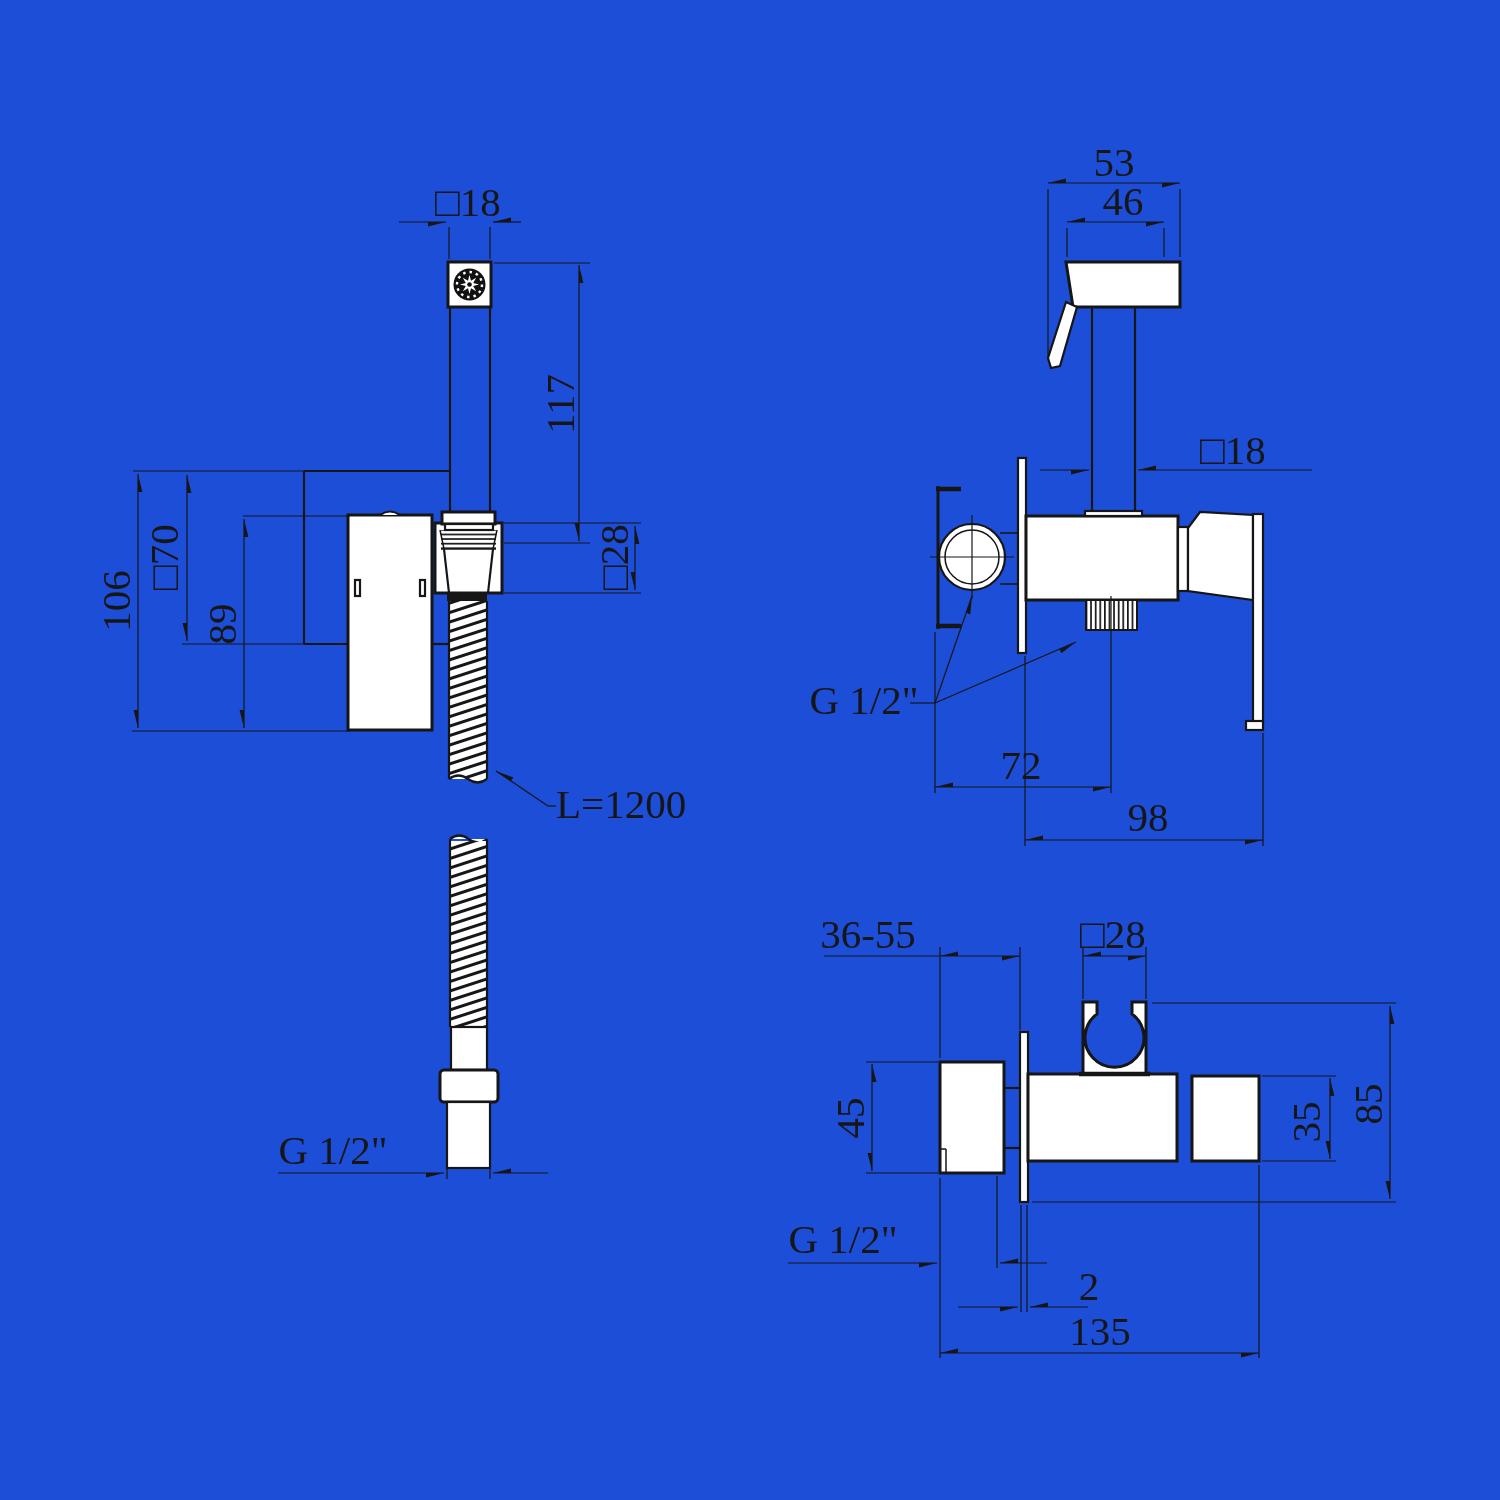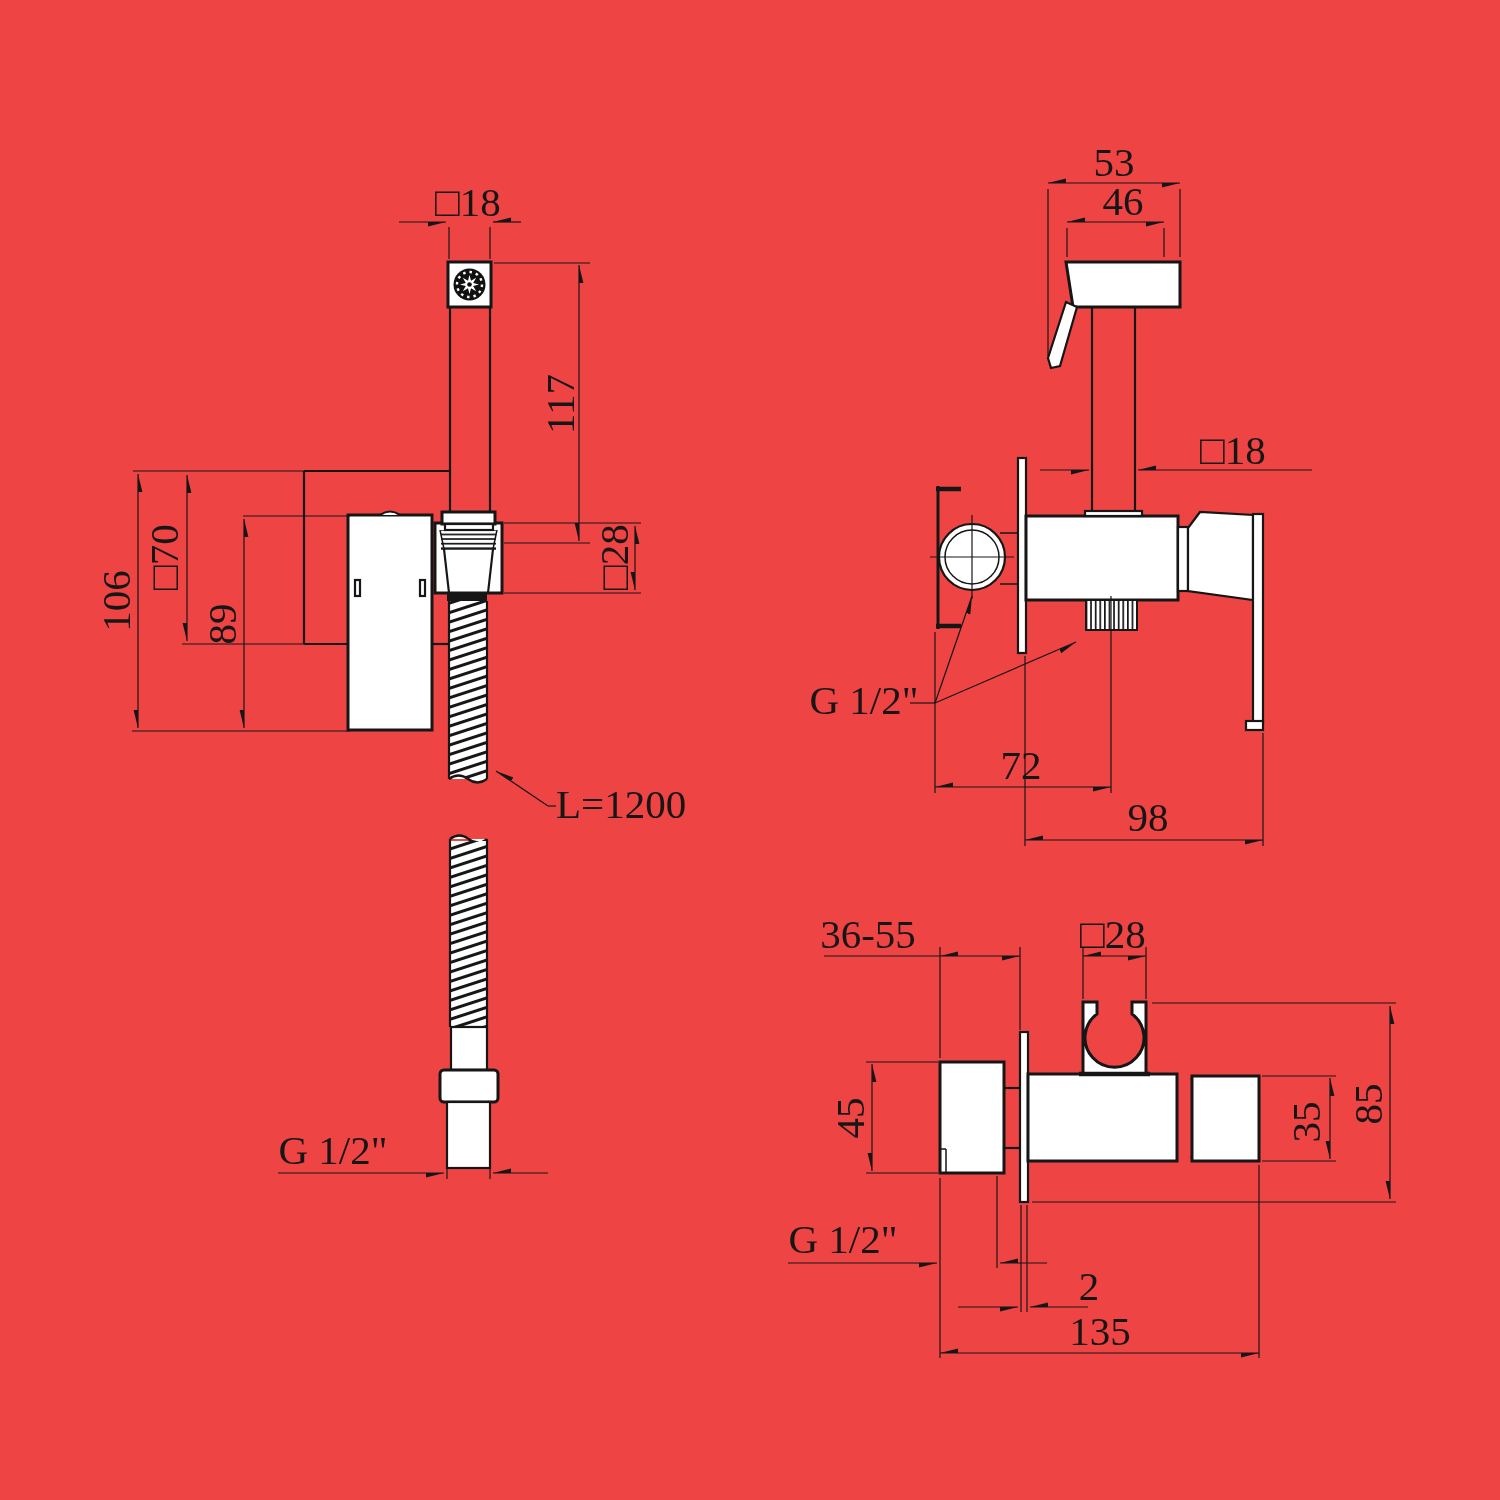--- a/index.html
+++ b/index.html
@@ -1,16 +1,16 @@
 <!DOCTYPE html>
 <html><head>
 <meta charset="utf-8">
 <style>
   html,body{margin:0;padding:0;background:#ffffff;}
-  .stage{position:relative;width:1500px;height:1500px;background:#ef4444;overflow:hidden;}
+  .stage{position:relative;width:1500px;height:1500px;background:#1d4ed8;overflow:hidden;}
   svg{position:absolute;left:0;top:0;}
   .ol{stroke:#161616;fill:none;stroke-width:3;stroke-linejoin:miter;stroke-linecap:butt;}
   .olw{stroke:#161616;fill:#ffffff;stroke-width:3;stroke-linejoin:miter;}
   .ol2{stroke:#161616;fill:none;stroke-width:2.2;}
   .ol2w{stroke:#161616;fill:#ffffff;stroke-width:2.2;}
   .ol15{stroke:#161616;fill:none;stroke-width:1.5;}
   .thin{stroke:#161616;fill:none;stroke-width:1.2;}
   .thick4{stroke:#161616;fill:none;stroke-width:4.5;}
   text{font-family:"Liberation Serif","DejaVu Serif",serif;font-size:41px;fill:#161616;}
 </style>

